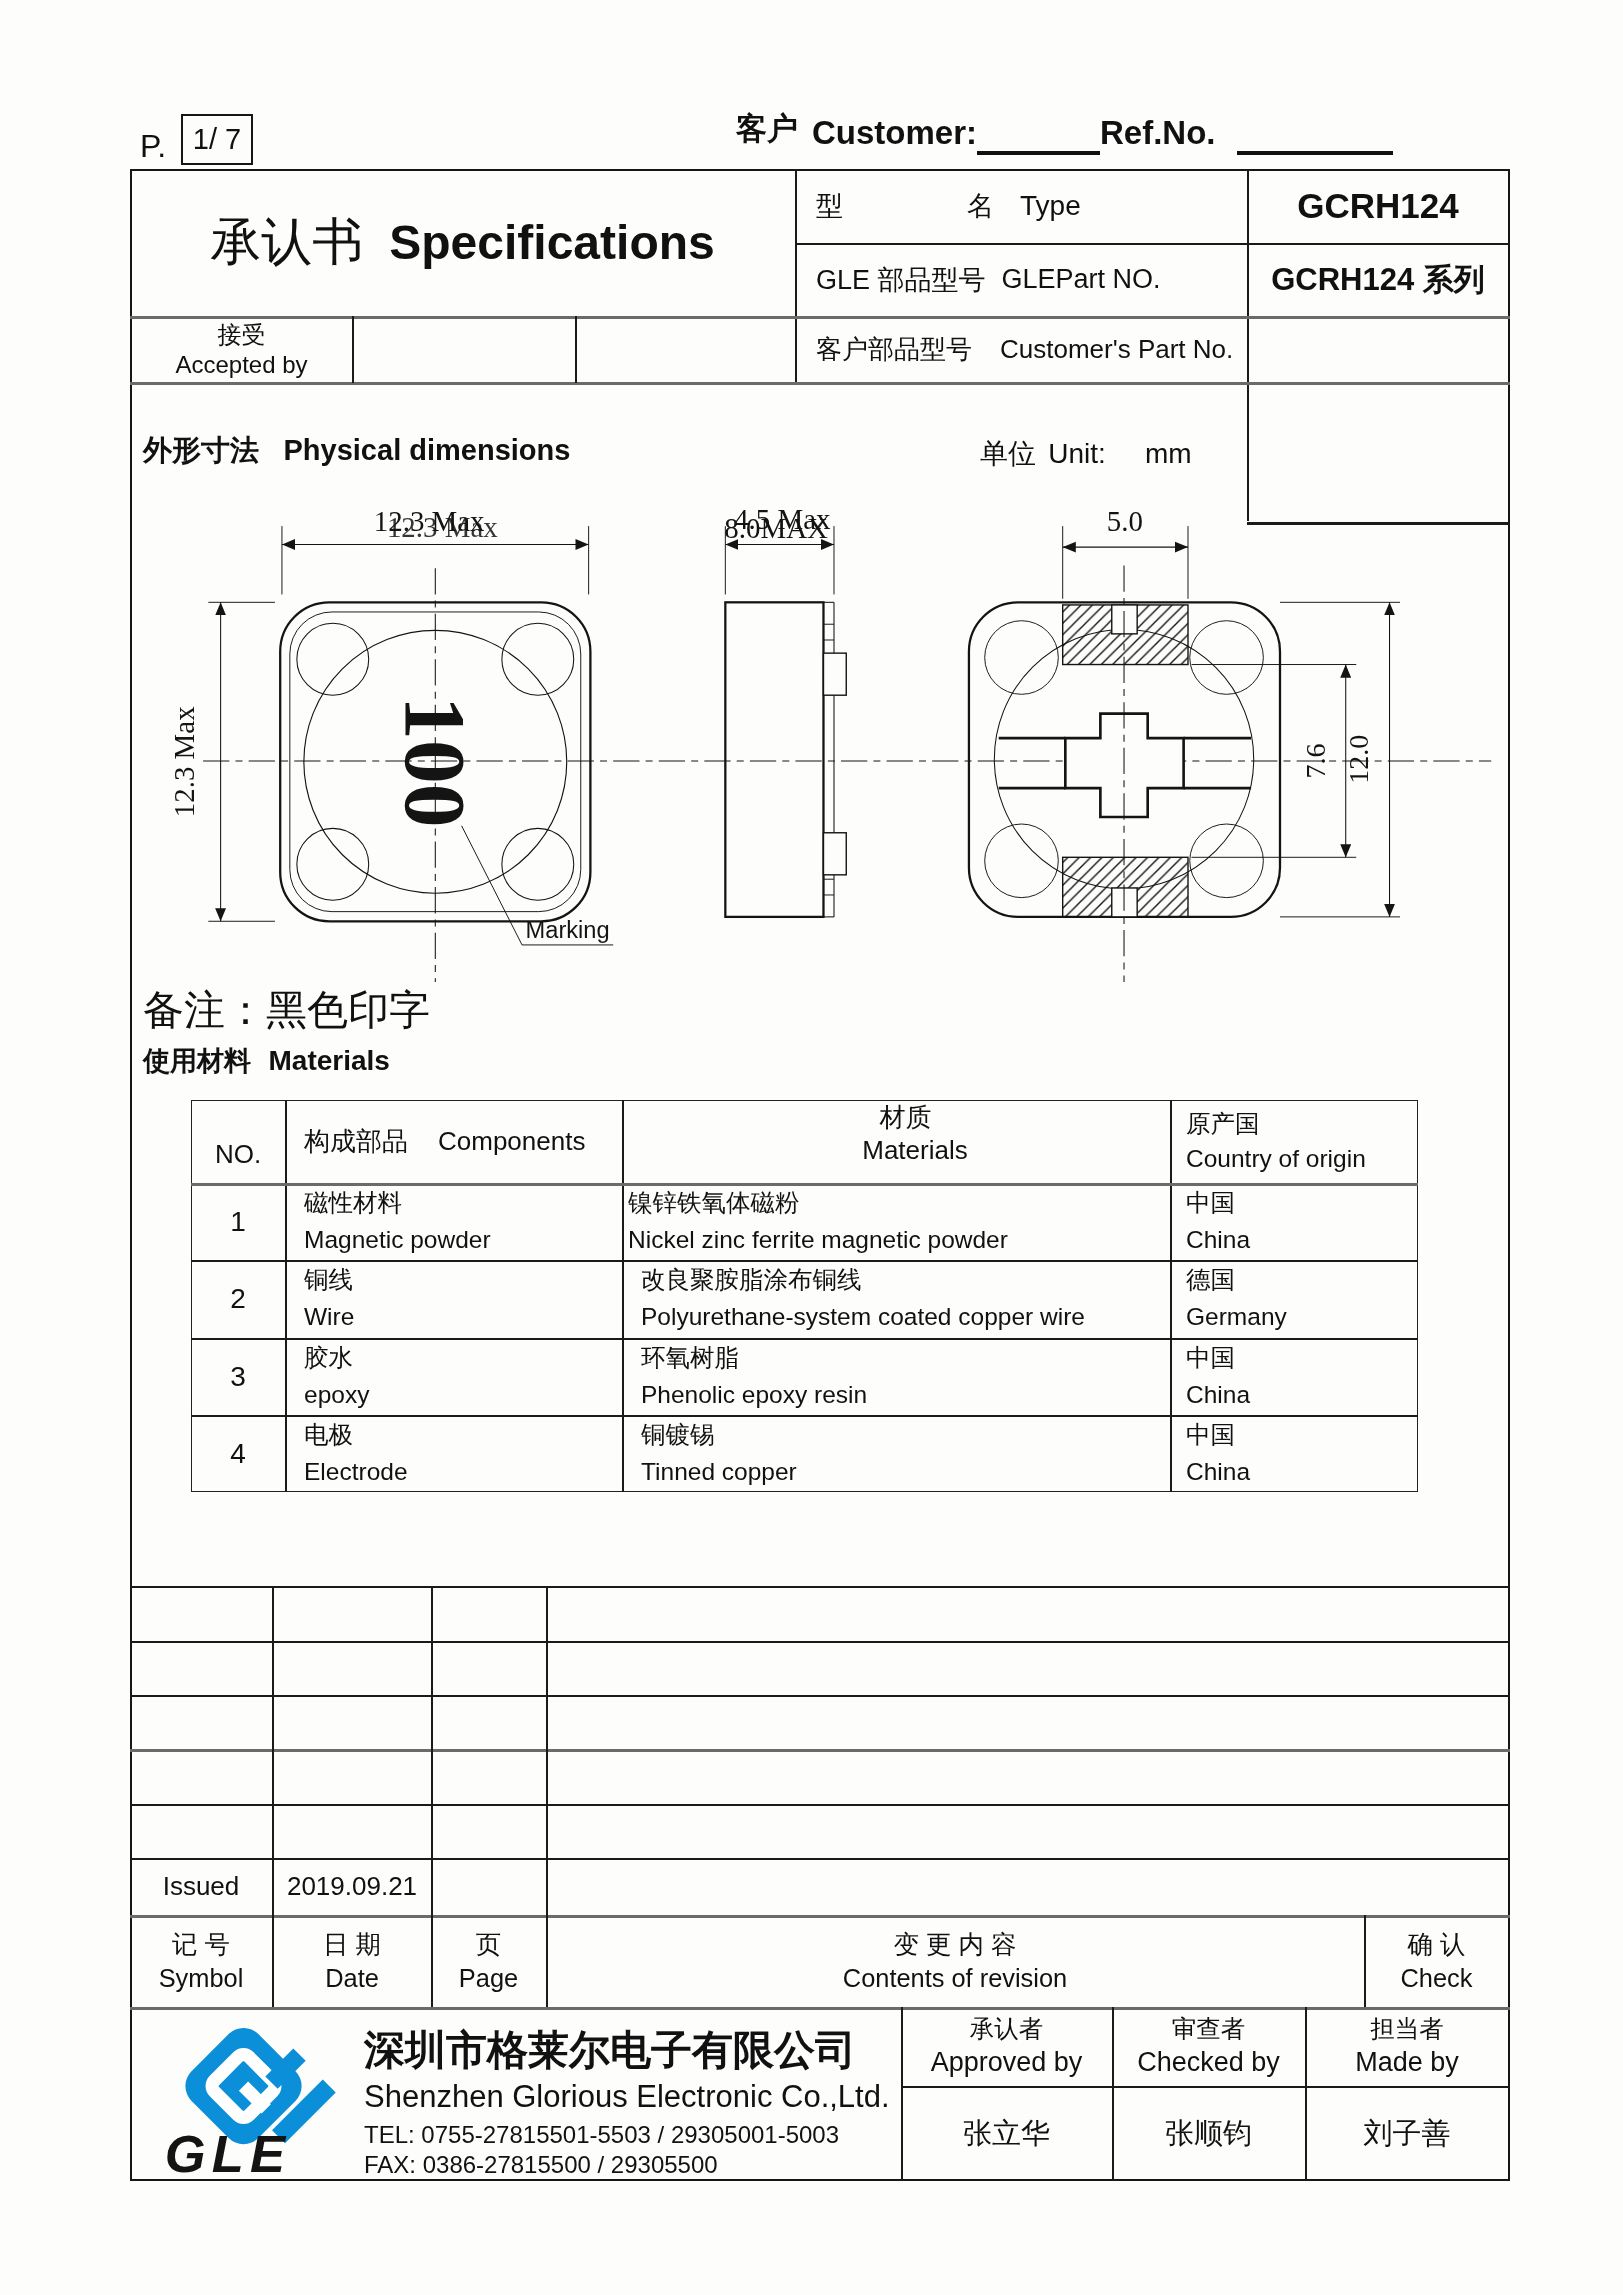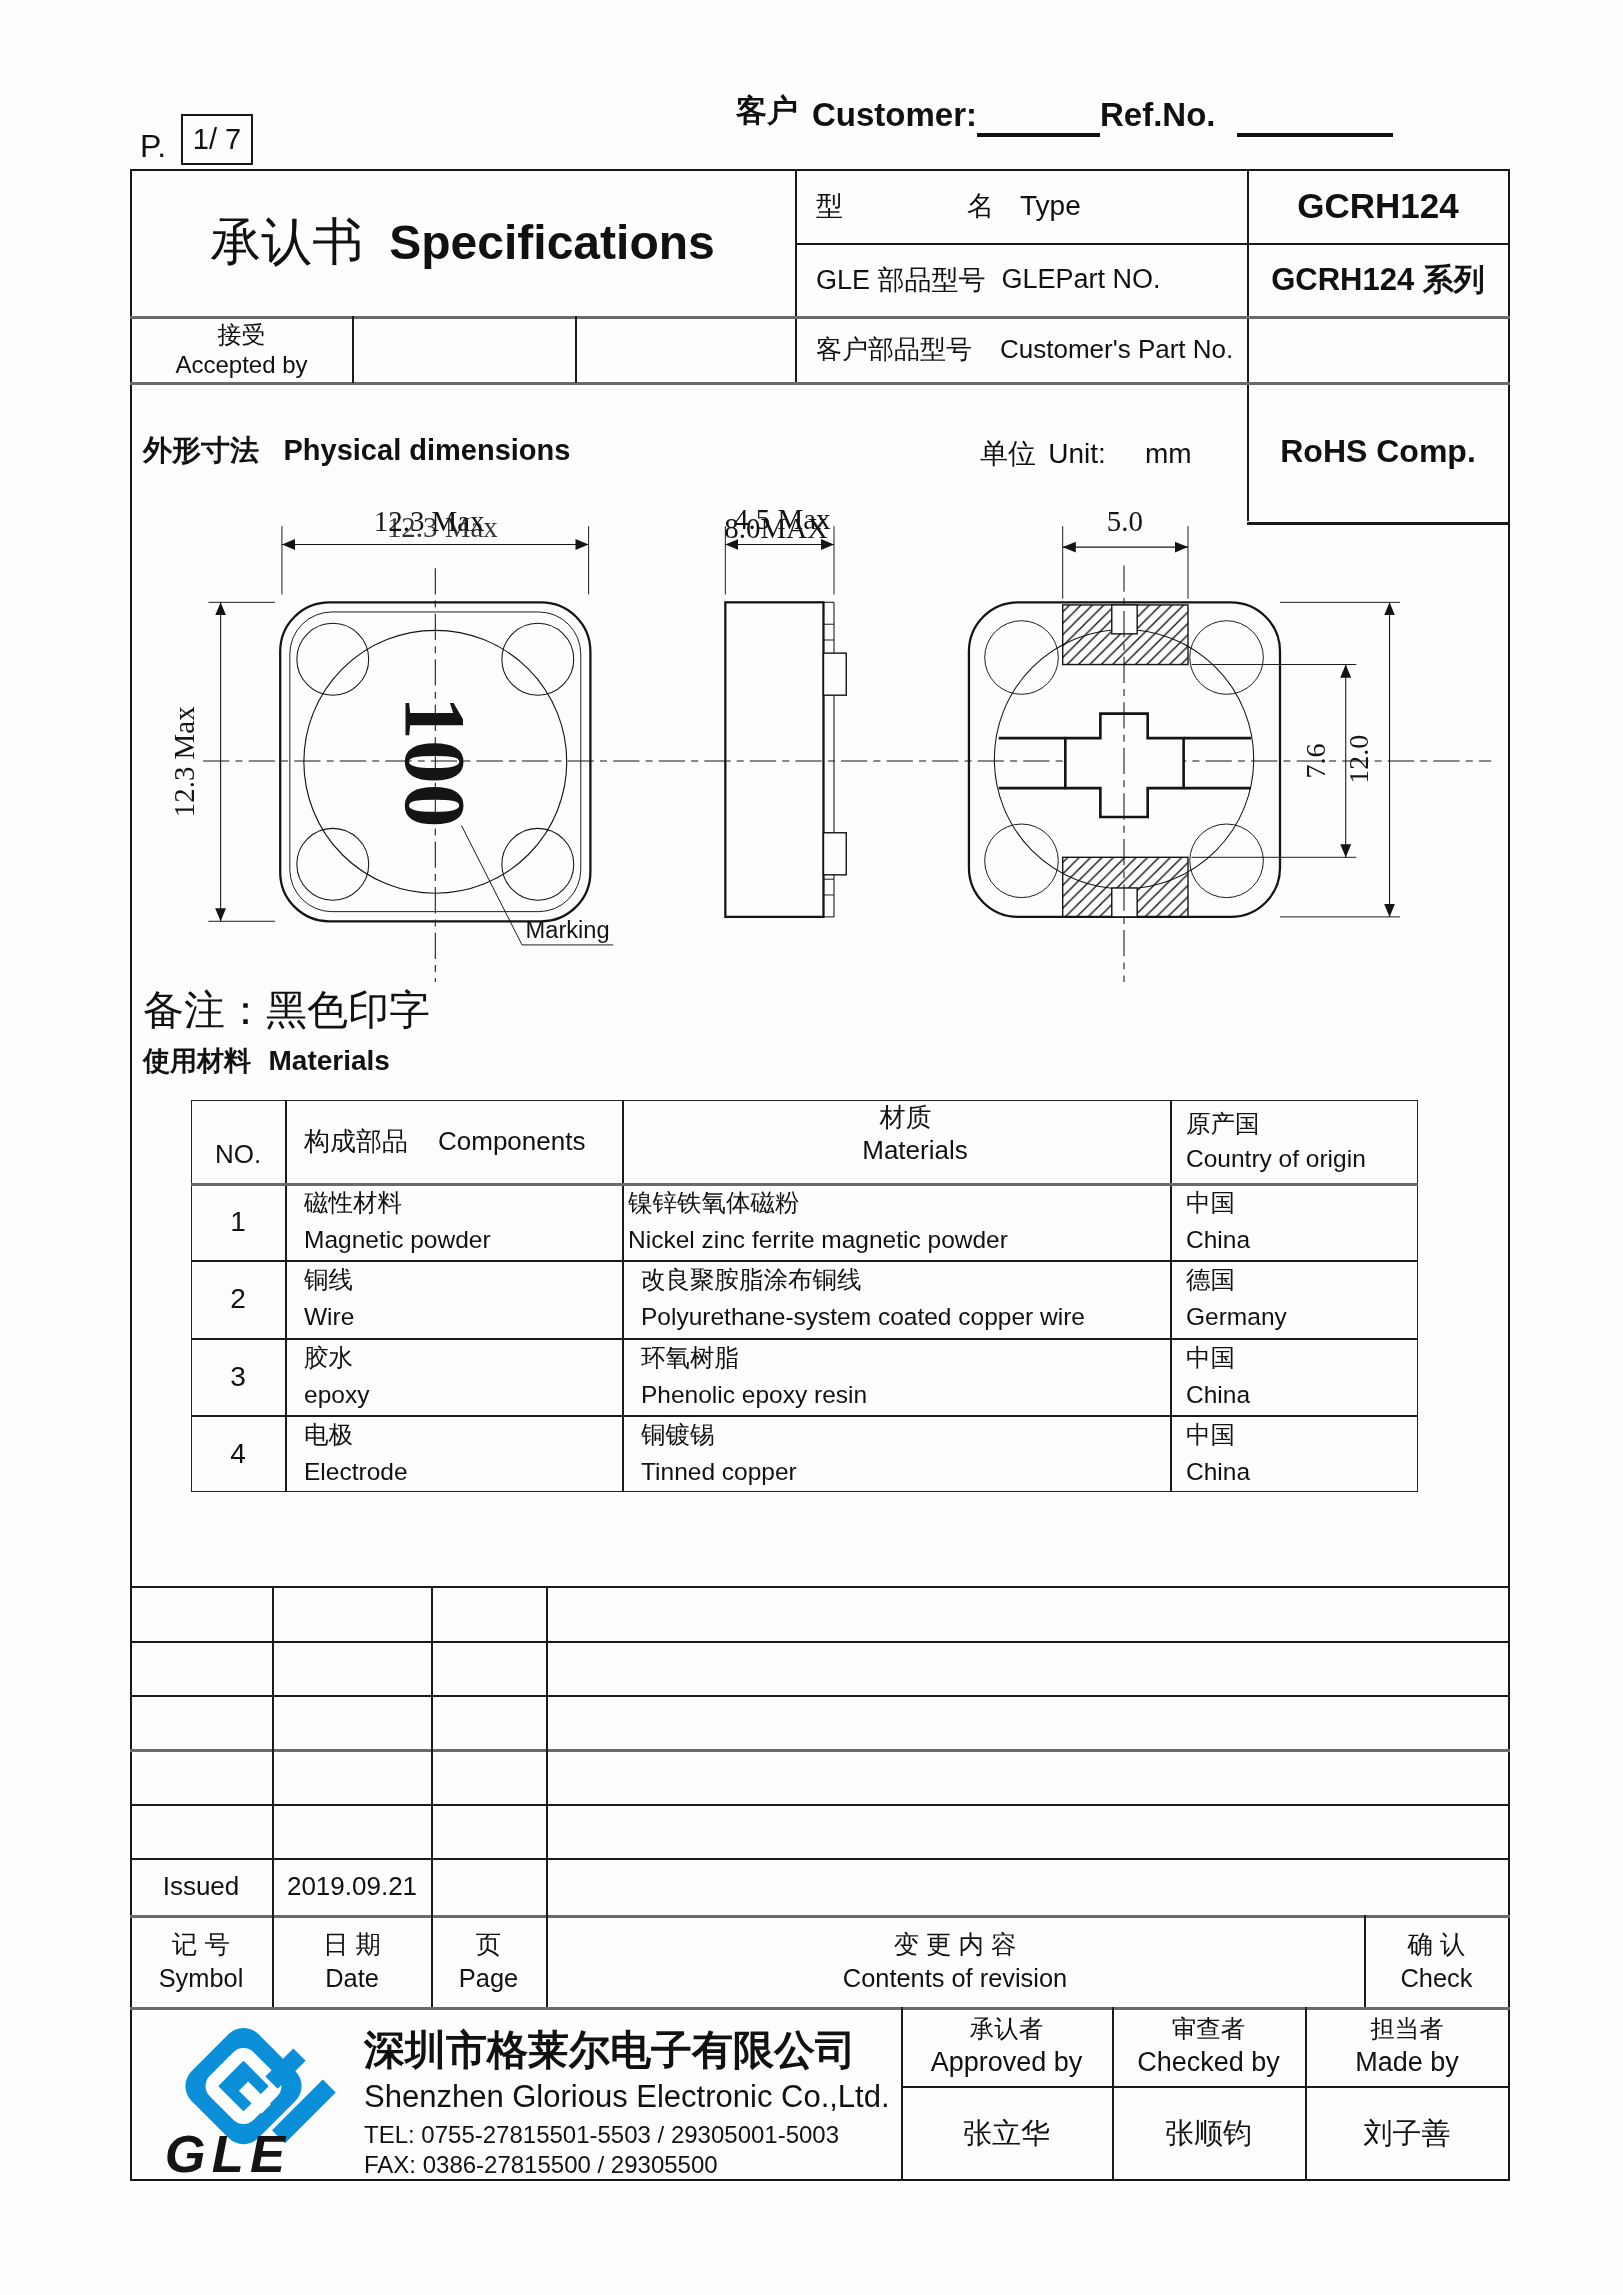--- a/index.html
+++ b/index.html
@@ -21,21 +21,21 @@
 </style>
 </head>
 <body>
 
 <div class="page">
 
   <span class="abs" style="left:140px;top:128px;font-size:32px;">P.</span>
   <div class="cellc" style="left:181px;top:114px;width:72px;height:51px;border:2.6px solid #161616;font-size:29px;">
     <span>1/ 7</span>
   </div>
-  <div class="abs" style="left:736px;top:90px;display:flex;align-items:flex-end;">
+  <div class="abs" style="left:736px;top:108px;display:flex;align-items:flex-end;">
     <span class="b" style="font-size:31px;padding-bottom:5.3px;">客户</span>
     <span class="b" style="font-size:33px;margin-left:14px;padding-bottom:3.5px;">Customer:</span>
     <span class="uline" style="width:123px;"></span>
     <span class="b" style="font-size:33px;padding-bottom:3.5px;">Ref.No.</span>
     <span class="uline" style="width:156px;margin-left:21px;"></span>
   </div>
 
   <div class="frame"></div>
 
   <div class="ln" style="left:795px;top:169px;width:1.8px;height:213px;"></div>
@@ -70,23 +70,20 @@
     <div class="two" style="font-size:24px;line-height:1.25;">
       <span>接受</span>
       <span>Accepted by</span>
     </div>
   </div>
   <div class="celll" style="left:795px;top:316px;width:452px;height:67px;padding-left:21px;font-size:26px;">
     <span>客户部品型号</span>
     <span style="margin-left:28px;">Customer's Part No.</span>
   </div>
 
-  <div class="cellc b" style="left:1247px;top:382px;width:262px;height:139px;font-size:32px;">
-    <span>RoHS Comp.</span>
-  </div>
 
   <div class="abs" style="left:143px;top:431px;display:flex;align-items:baseline;">
     <span class="b" style="font-size:29px;">外形寸法</span>
     <span class="b" style="font-size:29px;margin-left:24.5px;">Physical dimensions</span>
   </div>
   <div class="abs" style="left:980px;top:435px;display:flex;align-items:baseline;">
     <span style="font-size:28px;">单位</span>
     <span style="font-size:28px;margin-left:12.3px;">Unit:</span>
     <span style="font-size:28px;margin-left:39px;">mm</span>
   </div>

